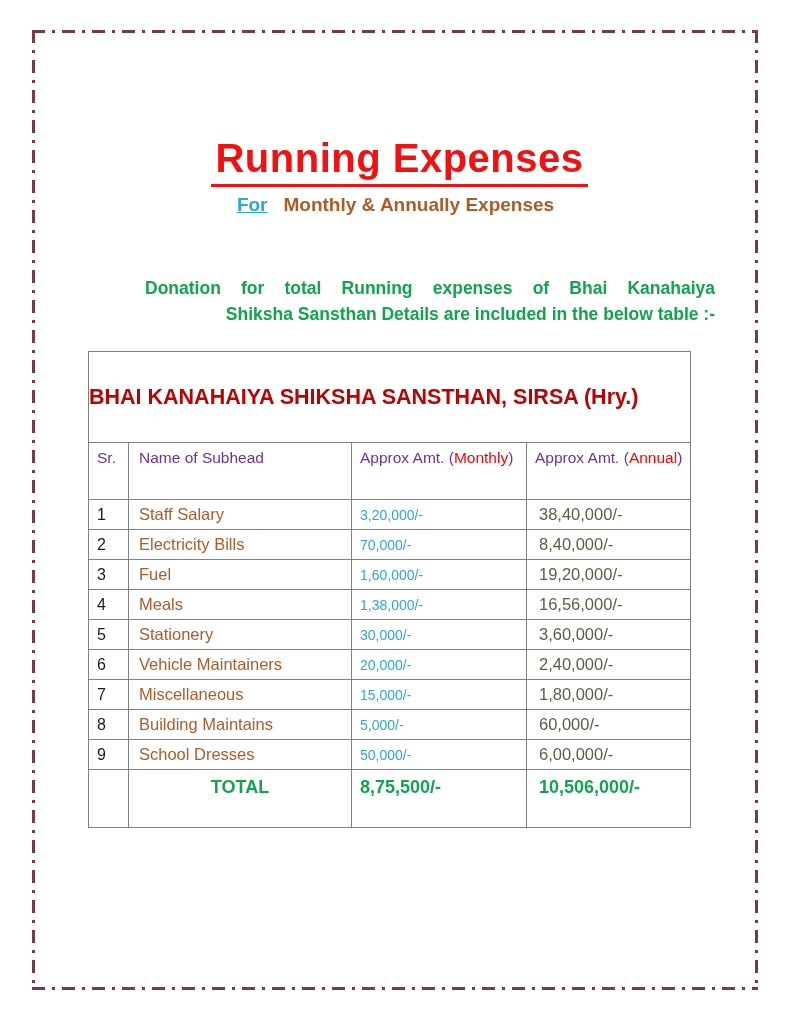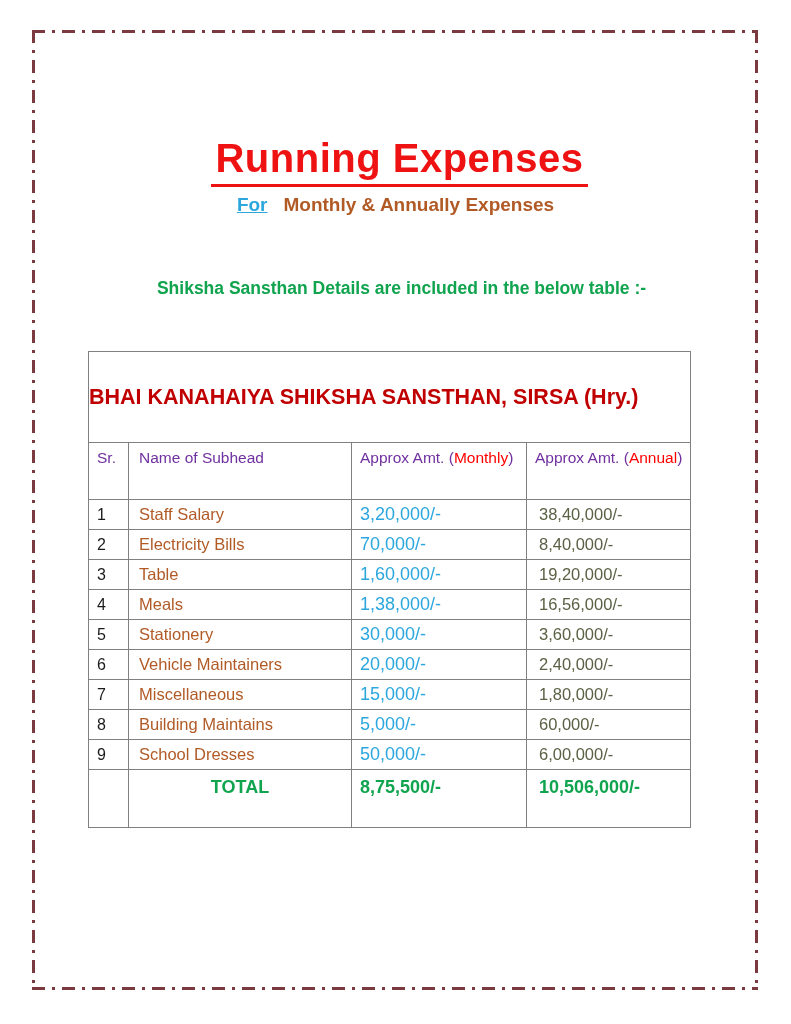--- a/index.html
+++ b/index.html
@@ -44,21 +44,21 @@
     color: var(--brown, #b15a26);
   }
   .subtitle .for { color: var(--blue, #2ba7de); margin-right: 16px; text-decoration: underline; }
 
   .intro {
     position: absolute; top: 257px; left: 88px; width: 627px;
     font-size: 17.5px; font-weight: bold; line-height: 26px;
     color: var(--green, #17a553);
   }
   .intro .l1 { display: block; text-align: justify; text-align-last: justify; text-indent: 57px; }
-  .intro .l2 { display: block; text-align: center; }
+  .intro .l2 { display: block; text-align: right; }
 
   table.expenses {
     position: absolute; top: 351px; left: 88px; width: 602px;
     border-collapse: collapse; table-layout: fixed;
     border-spacing: 0;
   }
   .expenses td { border: 1.5px solid var(--grid-gray, #808080); overflow: hidden; padding: 0; }
 
   td.ttl {
     height: 90px; text-align: left; vertical-align: middle;
@@ -71,21 +71,21 @@
     color: var(--purple, #7030a0);
   }
   tr.cols td.c-sr { padding-left: 8px; }
   tr.cols td.c-nm { padding-left: 10px; }
   tr.cols td.c-mo, tr.cols td.c-an { padding-left: 8px; }
   .red { color: var(--accent-red, #ff0000); }
 
   tr.data td { height: 29px; vertical-align: middle; }
   td.c-sr { padding-left: 8px;  font-size: 16px;   color: #1b1b1b; }
   td.c-nm { padding-left: 10px; font-size: 16.5px; color: var(--brown, #b15a26); margin-top: 6px; }
-  td.c-mo { padding-left: 8px;  font-size: 18px; color: var(--blue, #2ba7de); }
+  td.c-mo { padding-left: 8px;  font-size: 14px; color: var(--blue, #2ba7de); }
   td.c-an { padding-left: 12px;  font-size: 16.5px; color: var(--olive, #5a6144); }
 
   tr.tall td { height: 70px; vertical-align: top; padding-top: 4px; }
   .note {
     display: block; margin-top: 4px; padding-right: 4px;
     font-size: 12.5px; line-height: 15px; text-align: justify;
   }
 
   tr.total td {
     height: 50px; vertical-align: top; padding-top: 7px;
@@ -105,20 +105,21 @@
     <div class="edge h bottom"></div>
     <div class="edge v left"></div>
     <div class="edge v right"></div>
   </div>
 
   <h1 class="doc-title"><span class="u">Running Expenses</span></h1>
 
   <div class="subtitle"><span class="for">For</span><span>Monthly &amp; Annually Expenses</span></div>
 
   <p class="intro">
+      <span class="l1">Donation for total Running expenses of Bhai Kanahaiya</span>
       <span class="l2">Shiksha Sansthan Details are included in the below table :-</span>
     </p>
 
   <table class="expenses">
     <colgroup>
       <col style="width:40px">
         <col style="width:223px">
         <col style="width:175px">
         <col style="width:164px">
     </colgroup>
@@ -140,21 +141,21 @@
         <td class="c-an">38,40,000/-</td>
       </tr>
       <tr class="data">
         <td class="c-sr">2</td>
         <td class="c-nm">Electricity Bills</td>
         <td class="c-mo">70,000/-</td>
         <td class="c-an">8,40,000/-</td>
       </tr>
       <tr class="data">
         <td class="c-sr">3</td>
-        <td class="c-nm">Table</td>
+        <td class="c-nm">Fuel</td>
         <td class="c-mo">1,60,000/-</td>
         <td class="c-an">19,20,000/-</td>
       </tr>
       <tr class="data">
         <td class="c-sr">4</td>
         <td class="c-nm">Meals</td>
         <td class="c-mo">1,38,000/-</td>
         <td class="c-an">16,56,000/-</td>
       </tr>
       <tr class="data">

